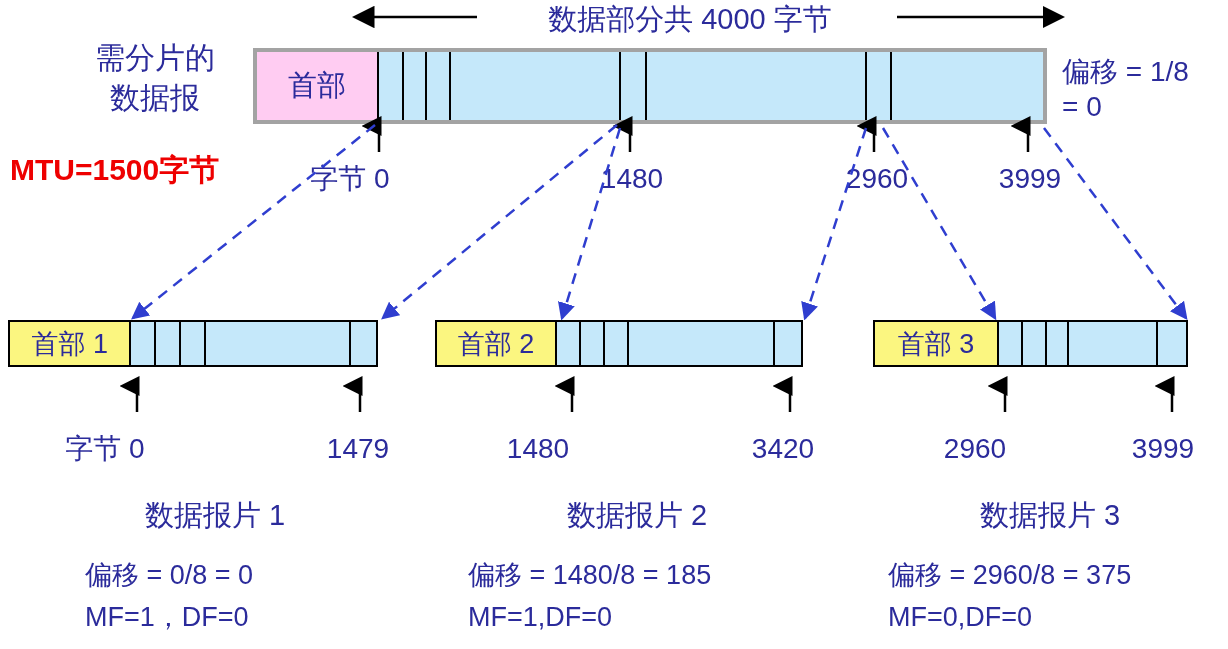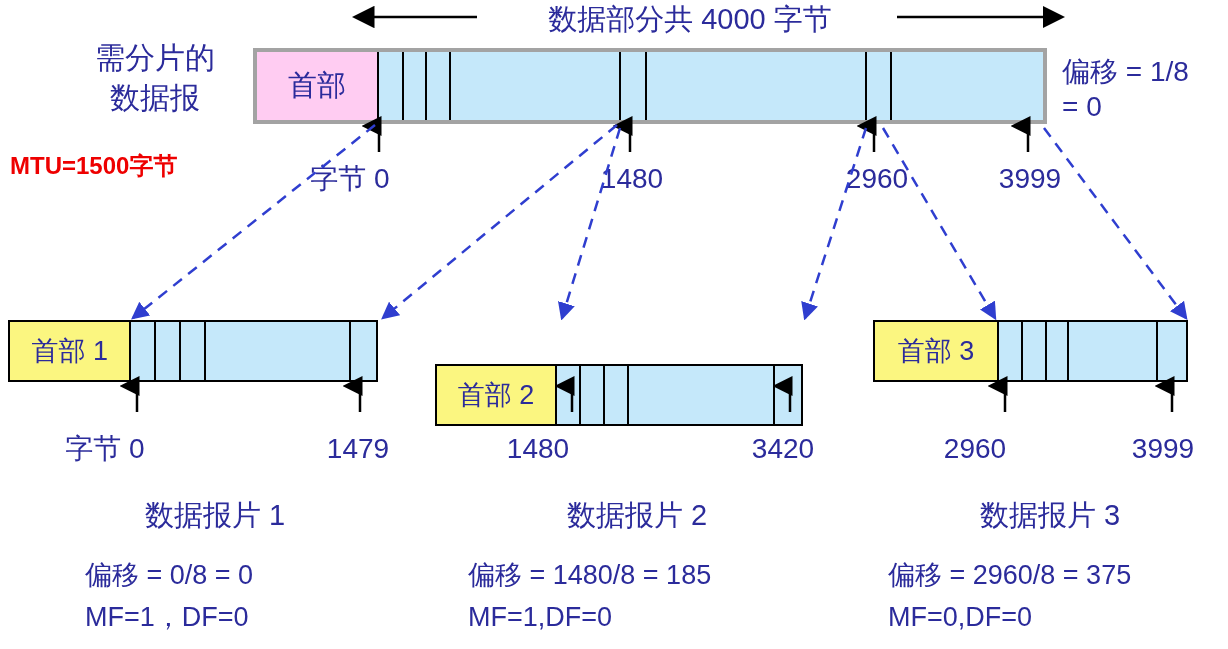--- a/index.html
+++ b/index.html
@@ -17,21 +17,21 @@
   }
   .abs { position: absolute; }
   .txt-blue {
     color: #2b2b9b;
     font-size: 28px;
     line-height: 1.18;
     white-space: nowrap;
   }
   .txt-red {
     color: #ee0000;
-    font-size: 24px;
+    font-size: 30px;
     font-weight: bold;
     white-space: nowrap;
   }
   .center { text-align: center; }
 
   
   #main-bar {
     left: 253px;
     top: 48px;
     width: 794px;
@@ -52,21 +52,21 @@
     background: #ffccf2;
     display: flex;
     align-items: center;
     justify-content: center;
     color: #2b2b9b;
     font-size: 29px;
   }
 
   
   .frag-box {
-    height: 62px;
+    height: 47px;
     border: 2px solid #000000;
     box-sizing: border-box;
     background: #e5e5e5;
     display: flex;
   }
   .frag-header {
     background: #fbf680;
     display: flex;
     align-items: center;
     justify-content: center;
@@ -133,21 +133,21 @@
     <div class="frag-header" style="width:122px;">首部 1</div>
     <div class="fseg" style="width:25px;"></div>
     <div class="fseg" style="width:25px;"></div>
     <div class="fseg" style="width:25px;"></div>
     <div class="fseg" style="width:146px;"></div>
     <div class="fseg" style="width:25px;"></div>
   </div>
   <div class="abs txt-blue center" style="left:45px; top:432px; width:120px;">字节 0</div>
   <div class="abs txt-blue center" style="left:303px; top:432px; width:110px;">1479</div>
 
-  <div class="abs frag-box" style="left:435px; top:320px; width:368px;margin-top:44px;">
+  <div class="abs frag-box" style="left:435px; top:320px; width:368px;">
     <div class="frag-header" style="width:120px;">首部 2</div>
     <div class="fseg" style="width:24px;"></div>
     <div class="fseg" style="width:24px;"></div>
     <div class="fseg" style="width:24px;"></div>
     <div class="fseg" style="width:146px;"></div>
     <div class="fseg" style="width:26px;"></div>
   </div>
   <div class="abs txt-blue center" style="left:478px; top:432px; width:120px;">1480</div>
   <div class="abs txt-blue center" style="left:728px; top:432px; width:110px;">3420</div>
 

